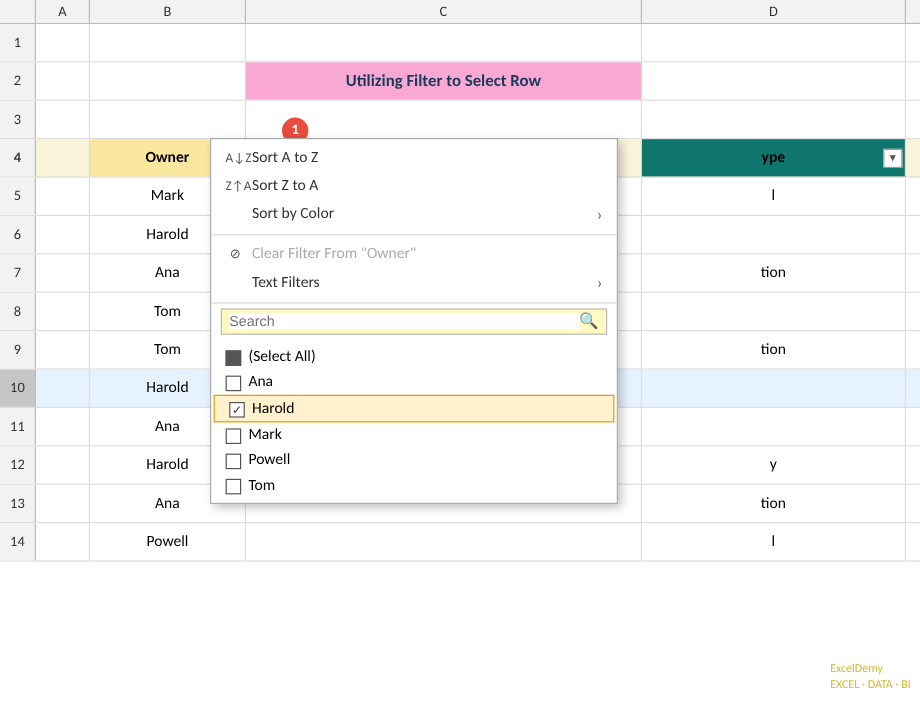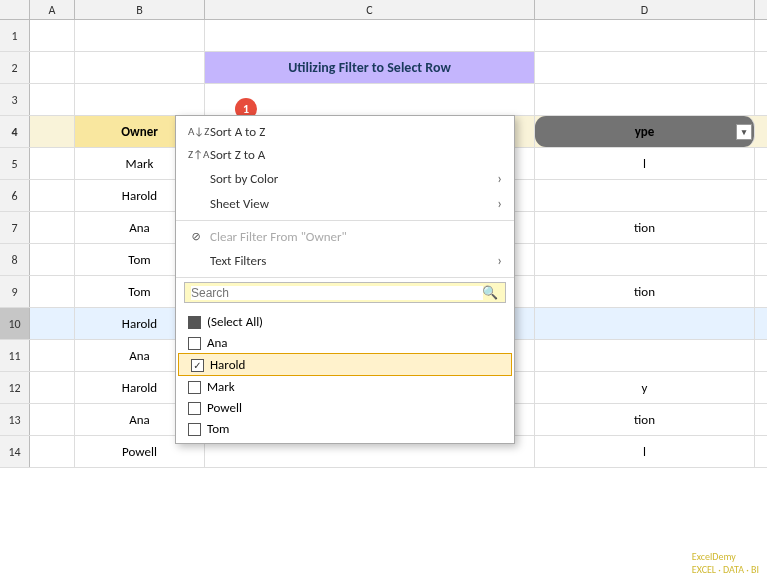--- a/index.html
+++ b/index.html
@@ -103,39 +103,38 @@
       font-size: 13px;
     }
 
     .cell-a { width: 45px; }
     .cell-b { width: 130px; }
     .cell-c { width: 330px; }
     .cell-d { width: 220px; }
 
     
     .title-cell {
-      background: #c4b5fd;
+      background: #f9a8d4;
       font-weight: bold;
       font-size: 14px;
       color: #1a3a5c;
       justify-content: center;
     }
 
     
     .owner-header {
       background: #f9e79f;
       font-weight: bold;
       position: relative;
     }
 
     .type-header {
-      background: #737373;
+      background: #0f766e;
       font-weight: bold;
       position: relative;
-      border-radius: 11px;
     }
 
     .filter-btn {
       position: absolute;
       right: 2px;
       top: 50%;
       transform: translateY(-50%);
       width: 16px;
       height: 16px;
       border: 1px solid #999;
@@ -439,24 +438,20 @@
         <span>Sort A to Z</span>
       </div>
       <div class="menu-item">
         <span class="menu-icon">Z↑A</span>
         <span>Sort Z to A</span>
       </div>
       <div class="menu-item has-sub">
         <span class="menu-icon"></span>
         <span>Sort by Color</span>
       </div>
-      <div class="menu-item has-sub">
-        <span class="menu-icon"></span>
-        <span>Sheet View</span>
-      </div>
     </div>
 
     <div class="dropdown-section">
       <div class="menu-item disabled">
         <span class="menu-icon">⊘</span>
         <span>Clear Filter From "Owner"</span>
       </div>
       <div class="menu-item has-sub">
         <span class="menu-icon"></span>
         <span>Text Filters</span>

